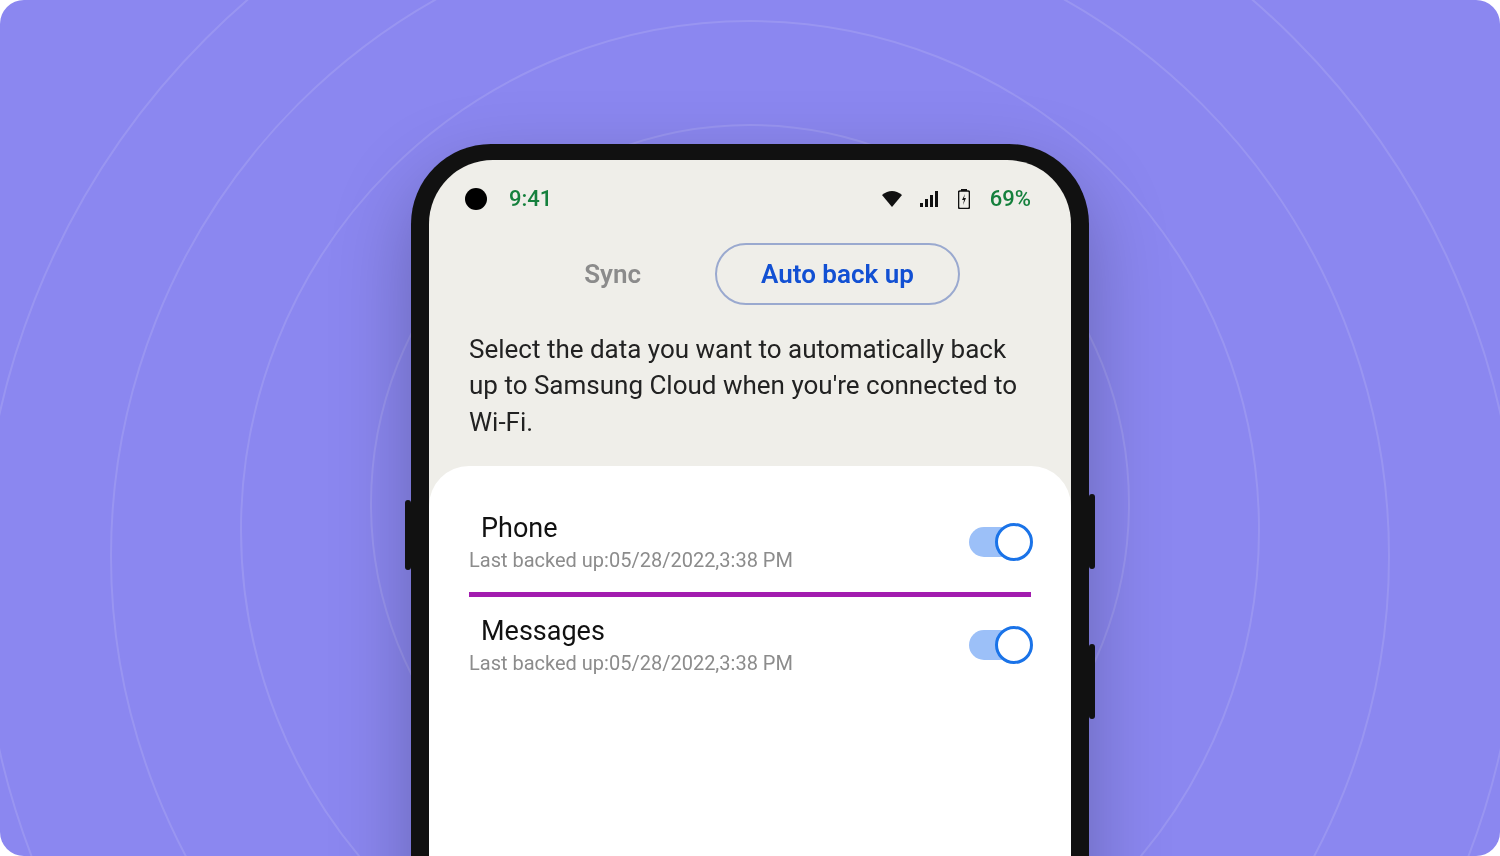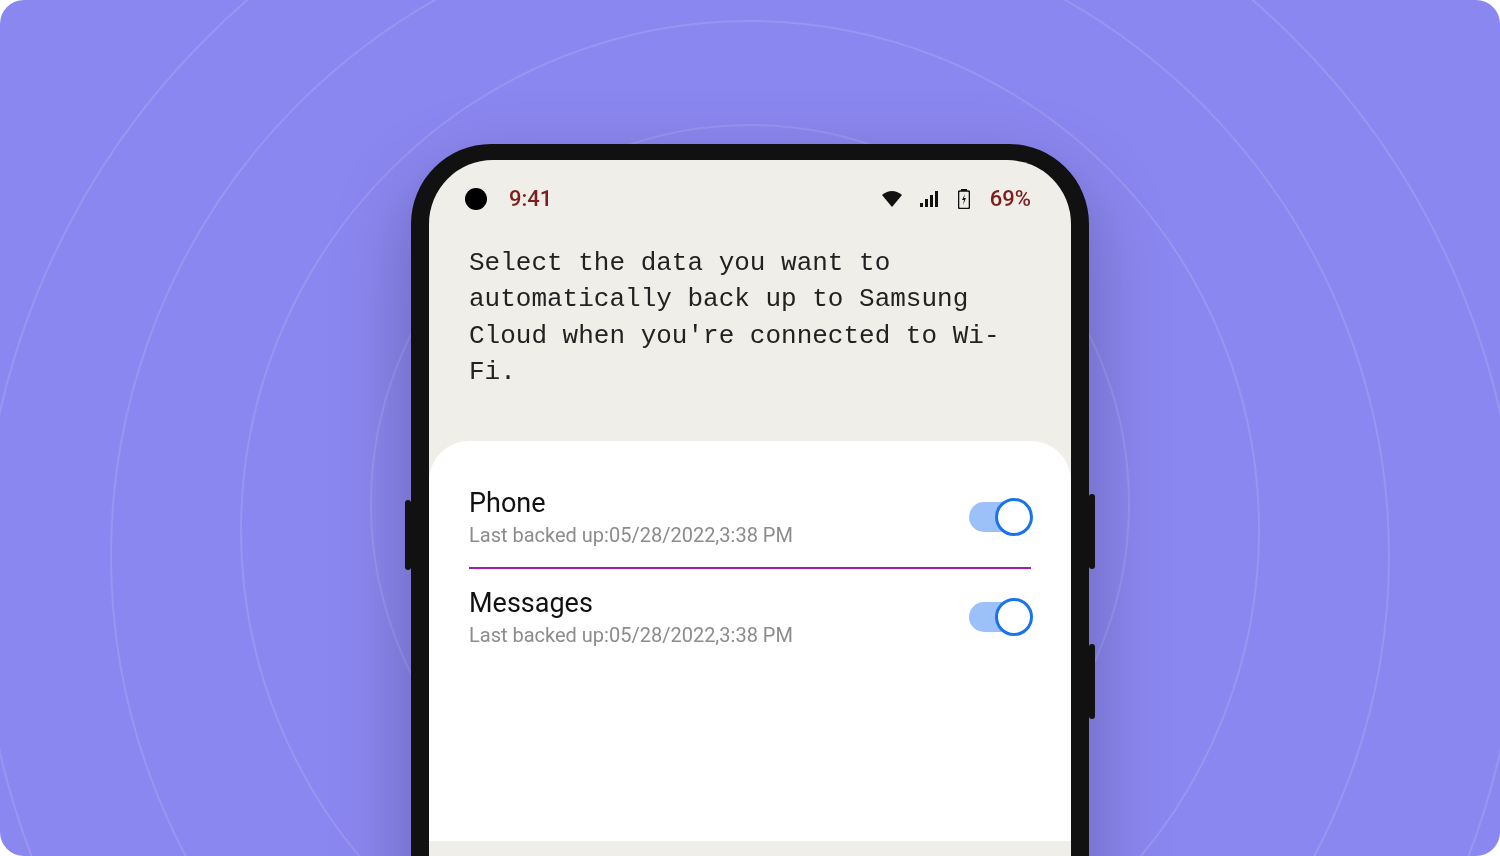--- a/index.html
+++ b/index.html
@@ -69,21 +69,21 @@
     border-radius: 64px 64px 0 0;
     position: relative;
     overflow: hidden;
   }
 
   .status-bar {
     display: flex;
     align-items: center;
     padding: 26px 40px 8px 30px;
     font-size: 22px;
-    color: #7f1d1d;
+    color: #15803d;
     font-weight: 500;
   }
   .camera {
     width: 22px;
     height: 22px;
     background: #000;
     border-radius: 50%;
     margin-right: 22px;
     margin-left: 6px;
     flex-shrink: 0;
@@ -118,47 +118,47 @@
     color: #8b8b8b;
     white-space: nowrap;
   }
   .tab.active {
     color: #1250d3;
     border: 2px solid #9aa9cf;
     background: transparent;
   }
 
   .description {
-    padding: 26px 40px 50px 40px;
+    padding: 26px 40px 26px 40px;
     font-size: 26px;
     line-height: 1.4;
     color: #222;
-    font-family: Liberation Mono, monospace;
   }
 
   .list-panel {
     background: #fff;
     border-radius: 40px 40px 0 0;
     padding: 28px 40px 0 40px;
     min-height: 400px;
   }
   .row {
     display: flex;
     align-items: center;
     padding: 18px 0 20px 0;
   }
   .row + .row {
-    border-top: 2px solid #a21caf;
+    border-top: 5px solid #a21caf;
   }
   .row-text { flex: 1 1 auto; }
   .row-title {
     font-size: 27px;
     color: #111;
     font-weight: 400;
     margin-bottom: 4px;
+    margin-left: 12px;
   }
   .row-sub {
     font-size: 20px;
     color: #8c8c8c;
   }
   .toggle {
     position: relative;
     width: 62px;
     height: 30px;
     background: #9cc0f8;
@@ -216,20 +216,24 @@
             <svg width="12" height="20" viewBox="0 0 12 20">
               <rect x="3" y="0" width="6" height="2" fill="#111"></rect>
               <rect x="0.5" y="2" width="11" height="17.5" rx="1.5" fill="none" stroke="#111" stroke-width="1.6"></rect>
               <path d="M7 5 L4 11 L6 11 L5 16 L8 9 L6 9 Z" fill="#111"></path>
             </svg>
           </span>
           <span class="battery-pct">69%</span>
         </div>
       </div>
 
+      <div class="tabs">
+        <div class="tab">Sync</div>
+        <div class="tab active">Auto back up</div>
+      </div>
 
       <div class="description">Select the data you want to automatically back up to Samsung Cloud when you're connected to Wi-Fi.</div>
 
       <div class="list-panel">
         <div class="row">
           <div class="row-text">
             <div class="row-title">Phone</div>
             <div class="row-sub">Last backed up:05/28/2022,3:38 PM</div>
           </div>
           <div class="toggle">

